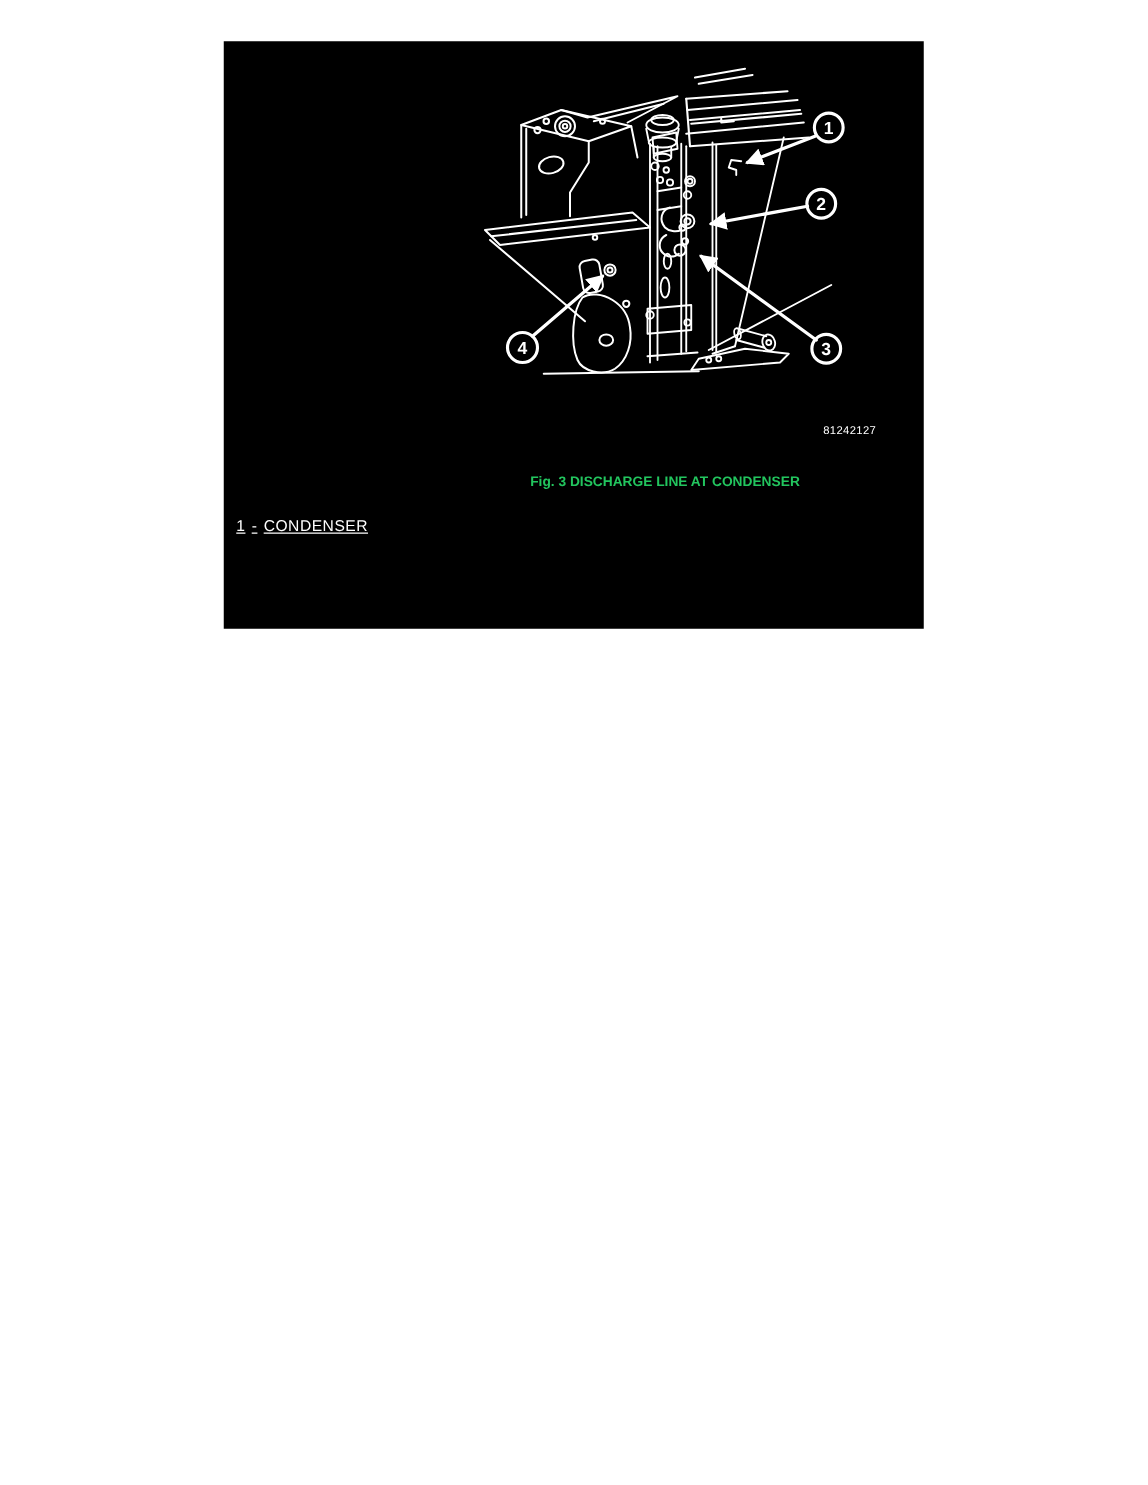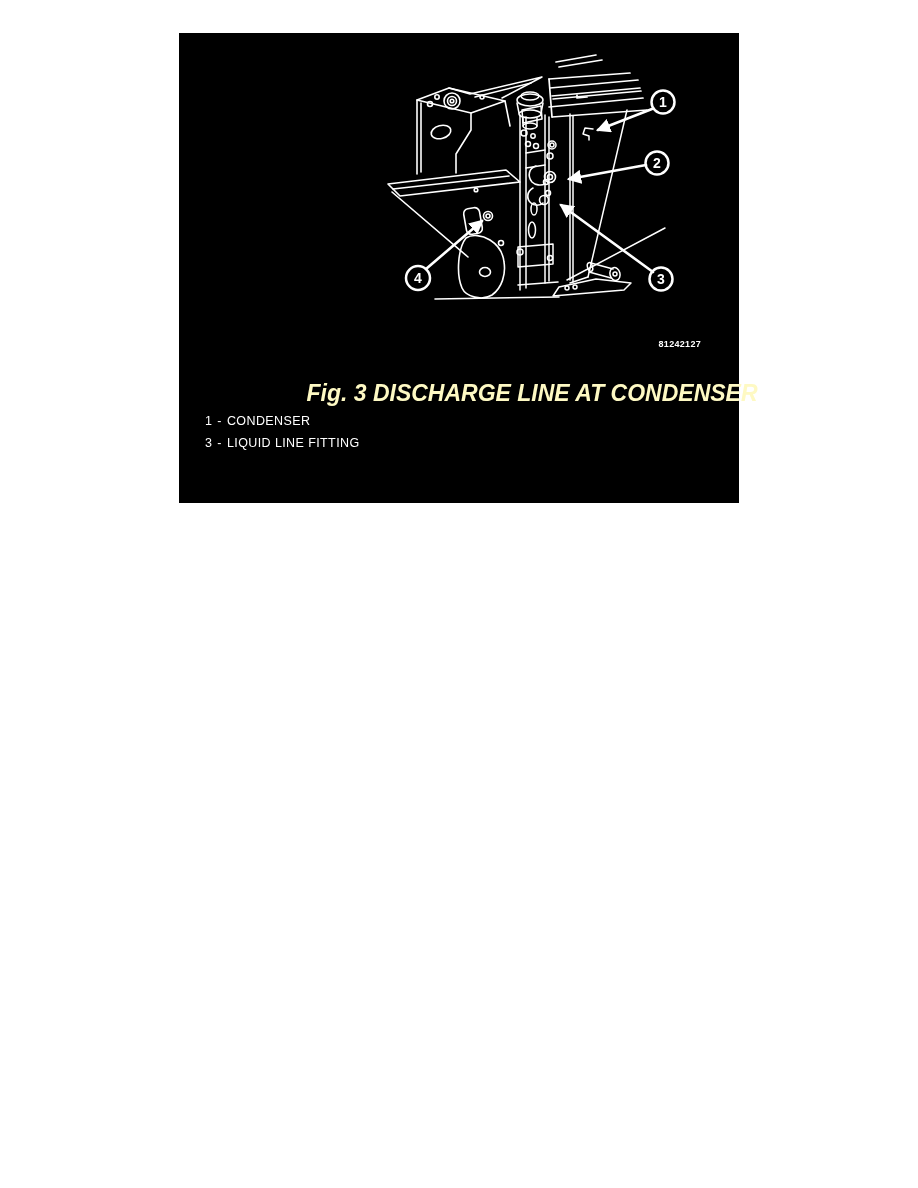--- a/index.html
+++ b/index.html
@@ -26,40 +26,40 @@
     width: 560px;
     height: 300px;
   }
   .image-number {
     position: absolute;
     top: 306px;
     left: 420px;
     width: 102px;
     text-align: right;
     font-size: 9px;
-    font-weight: bold;
+    font-weight: normal;
     letter-spacing: 0.3px;
     color: #ffffff;
   }
   .figure-caption {
     position: absolute;
     top: 347px;
     left: 353px;
     transform: translateX(-50%);
     white-space: nowrap;
-    font-size: 23px;
+    font-size: 11px;
     font-weight: bold;
-    font-style: italic;
-    color: #fef9c3;
+    color: #22c55e;
   }
   .legend {
     position: absolute;
     top: 382px;
-    left: 26px;
+    left: 10px;
     right: 10px;
+    text-decoration: underline;
   }
   .legend-row {
     font-size: 12.5px;
     color: #ffffff;
     margin-bottom: 9px;
     letter-spacing: 0.4px;
     line-height: 13px;
   }
   .legend-row .dash { margin: 0 5px; }
   svg text.callout-num {
@@ -211,19 +211,16 @@
     </svg>
 
     <div class="image-number">81242127</div>
 
     <div class="figure-caption">Fig. 3 DISCHARGE LINE AT CONDENSER</div>
 
     <div class="legend">
       <div class="legend-row">
         <span>1</span><span class="dash">-</span><span>CONDENSER</span>
       </div>
-      <div class="legend-row">
-        <span>3</span><span class="dash">-</span><span>LIQUID LINE FITTING</span>
-      </div>
     </div>
 
   </div>
 </div>
 
 </body></html>

